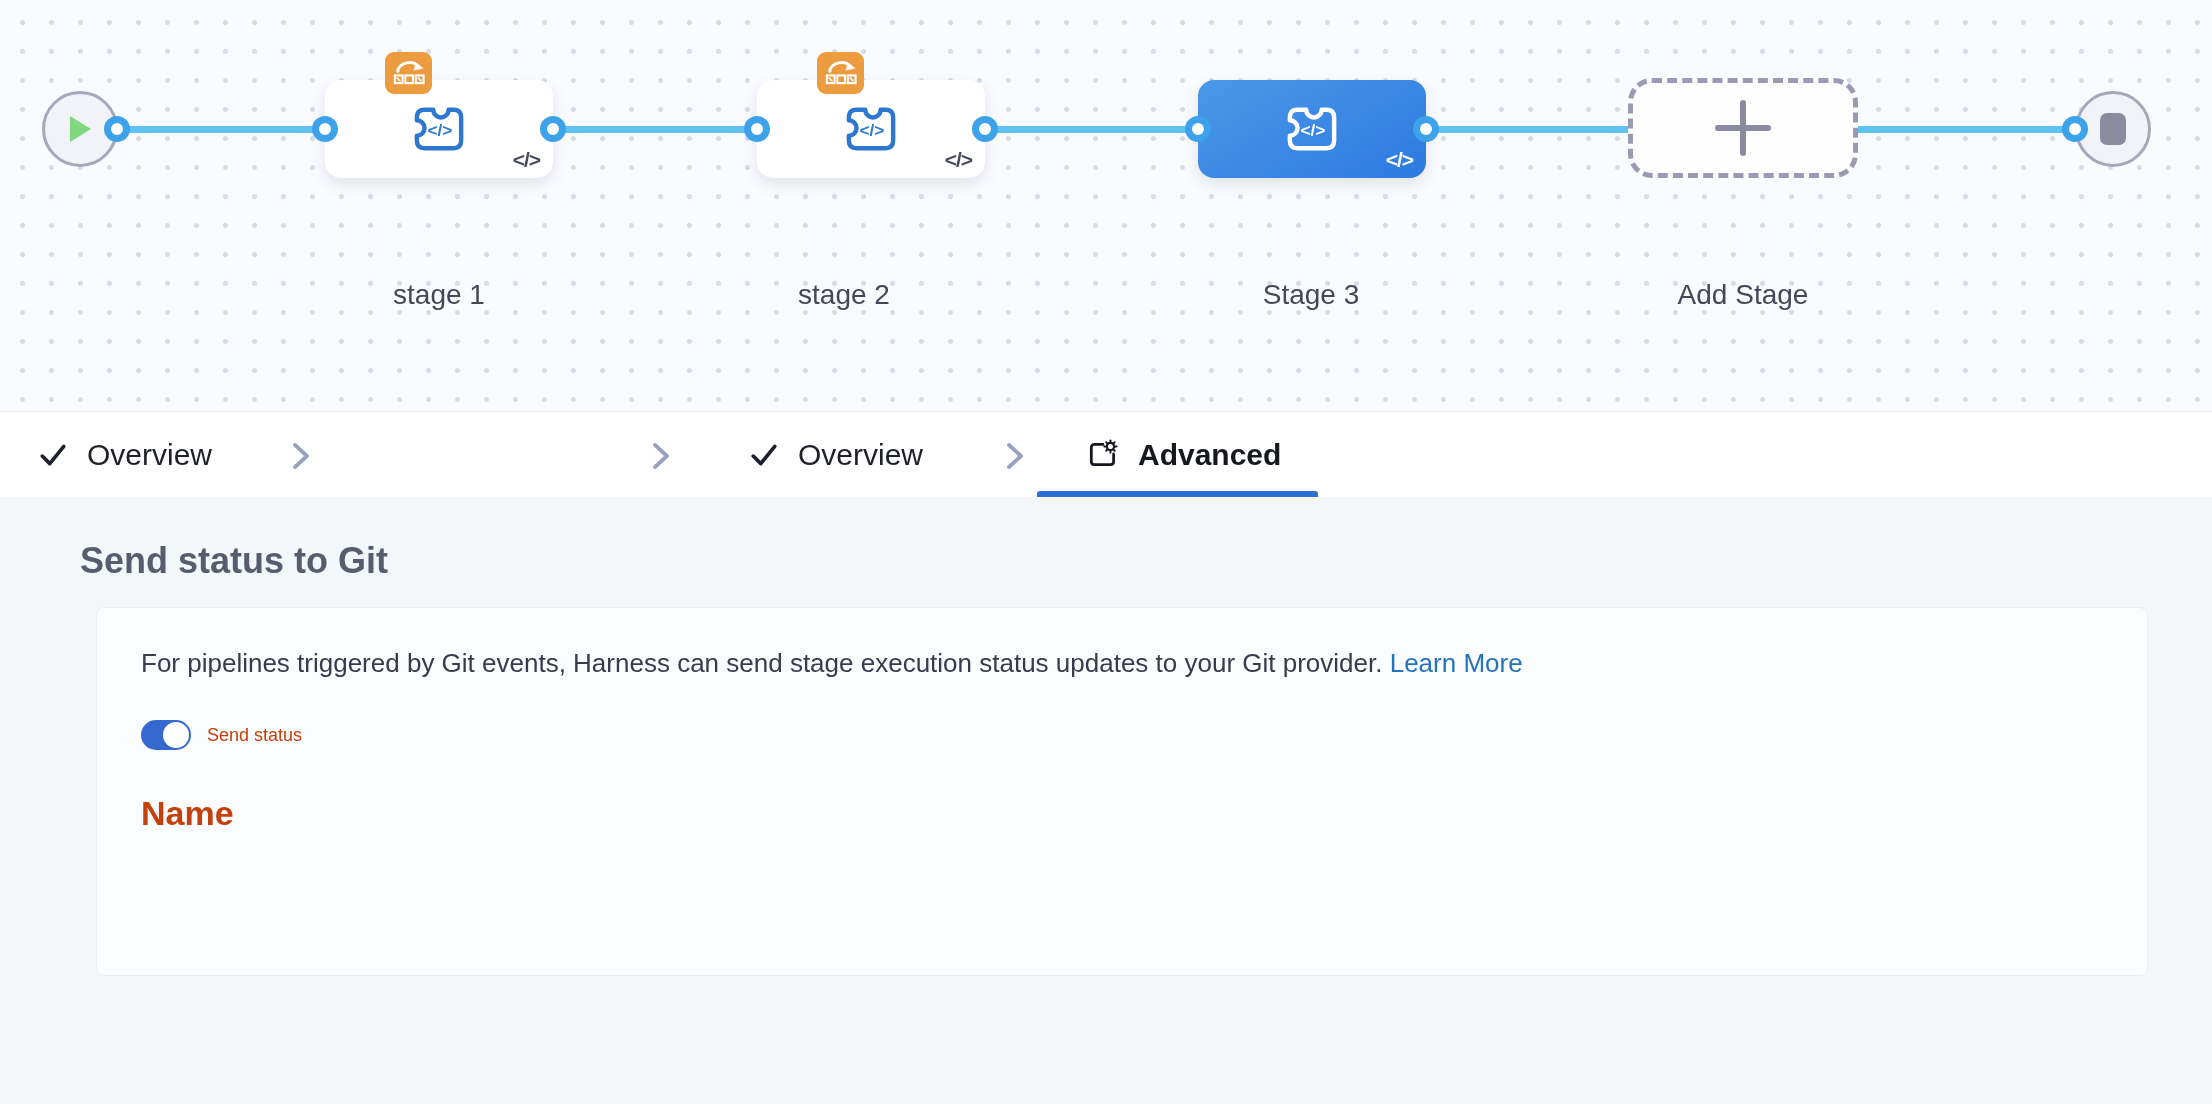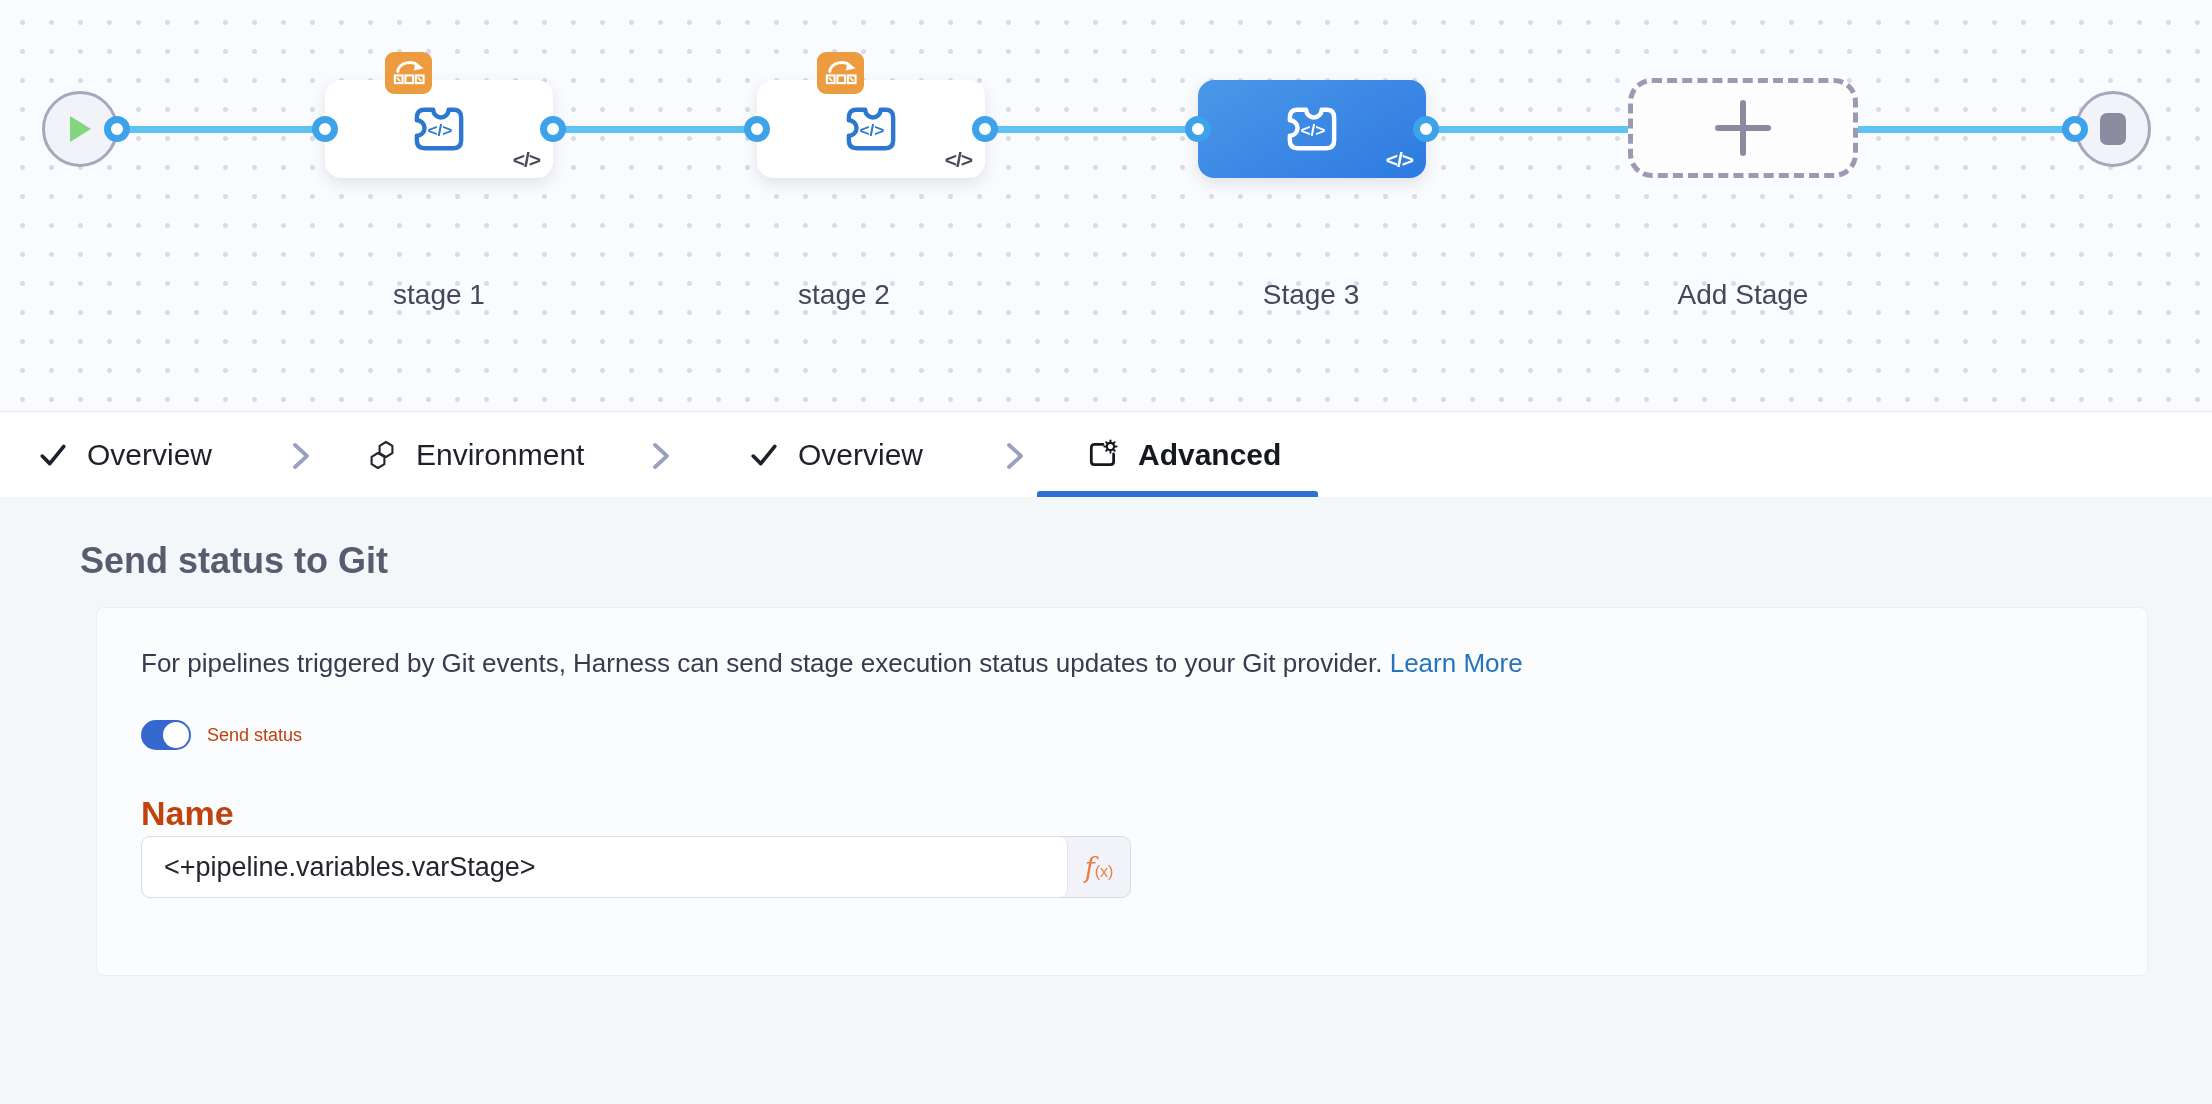--- a/index.html
+++ b/index.html
@@ -169,27 +169,20 @@
     <svg width="32" height="28" viewBox="0 0 28 26">
       <polyline points="4,14 11,21 24,5" fill="none" stroke="#1d212b" stroke-width="3.4" stroke-linecap="round" stroke-linejoin="round"></polyline>
     </svg>
     <span class="tab-label">Overview</span>
   </div>
 
   <svg class="tab-sep" style="left:290px;" width="22" height="30" viewBox="0 0 22 30">
     <polyline points="5,4 17,15 5,26" fill="none" stroke="#9aa0bf" stroke-width="3.8" stroke-linecap="round" stroke-linejoin="round"></polyline>
   </svg>
 
-  <div class="tab" style="left:366px;">
-    <svg width="32" height="32" viewBox="0 0 32 32">
-      <polygon points="20,3 26.4,6.8 26.4,14.2 20,18 13.6,14.2 13.6,6.8" fill="none" stroke="#23252d" stroke-width="2.1" stroke-linejoin="round"></polygon>
-      <polygon points="12,14 18.4,17.8 18.4,25.2 12,29 5.6,25.2 5.6,17.8" fill="none" stroke="#23252d" stroke-width="2.1" stroke-linejoin="round"></polygon>
-    </svg>
-    <span class="tab-label">Environment</span>
-  </div>
 
   <svg class="tab-sep" style="left:650px;" width="22" height="30" viewBox="0 0 22 30">
     <polyline points="5,4 17,15 5,26" fill="none" stroke="#9aa0bf" stroke-width="3.8" stroke-linecap="round" stroke-linejoin="round"></polyline>
   </svg>
 
   <div class="tab" style="left:748px;">
     <svg width="32" height="28" viewBox="0 0 28 26">
       <polyline points="4,14 11,21 24,5" fill="none" stroke="#1d212b" stroke-width="3.4" stroke-linecap="round" stroke-linejoin="round"></polyline>
     </svg>
     <span class="tab-label">Overview</span>
@@ -231,21 +224,14 @@
 
     <div class="toggle-row">
       <div class="toggle">
         <div class="toggle-knob"></div>
       </div>
       <span class="toggle-label">Send status</span>
     </div>
 
     <div class="field-label">Name</div>
 
-    <div class="input-combo">
-      <input class="name-input" type="text" value="&lt;+pipeline.variables.varStage&gt;" style="">
-      <div class="fx-btn">
-        <span class="fx-f">f</span>
-        <span class="fx-sub">(x)</span>
-      </div>
-    </div>
   </div>
 </div>
 
 </body></html>

